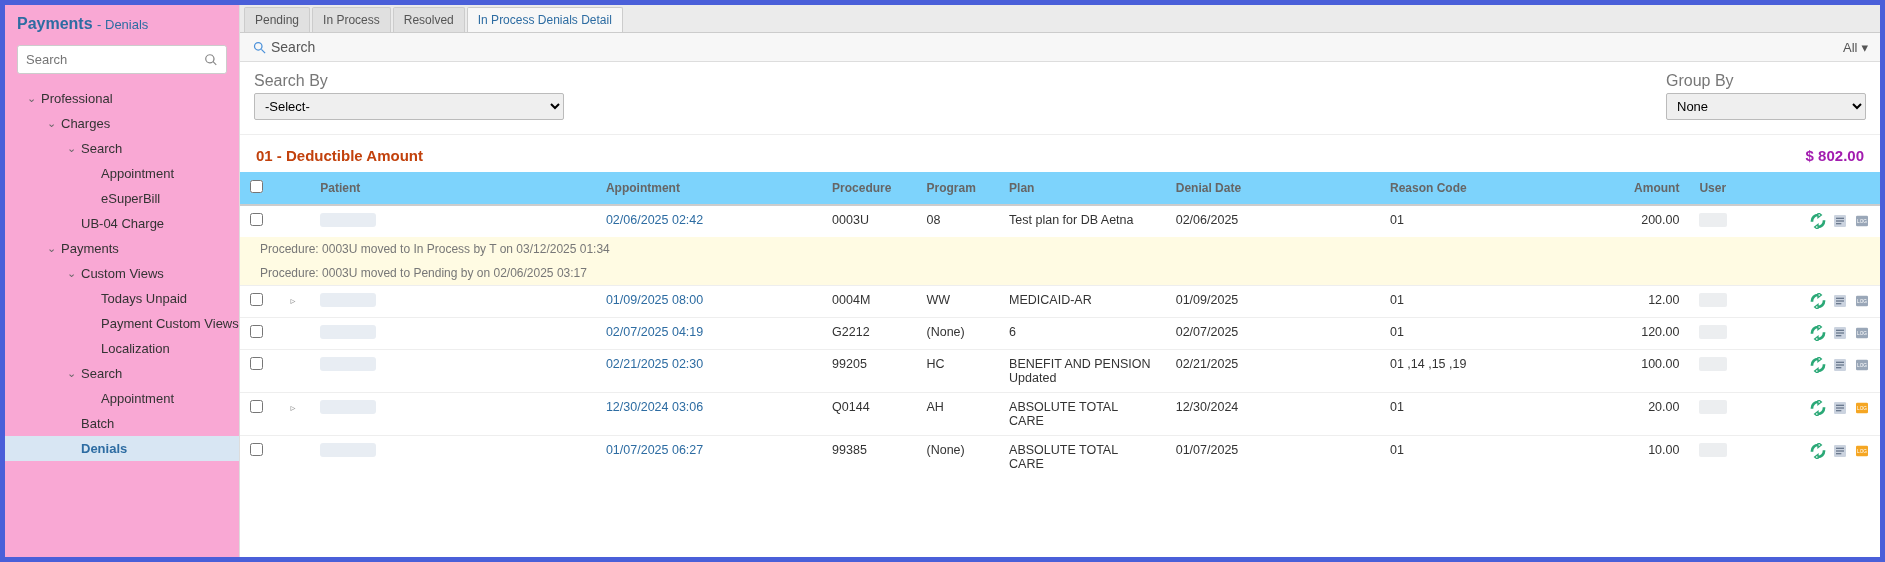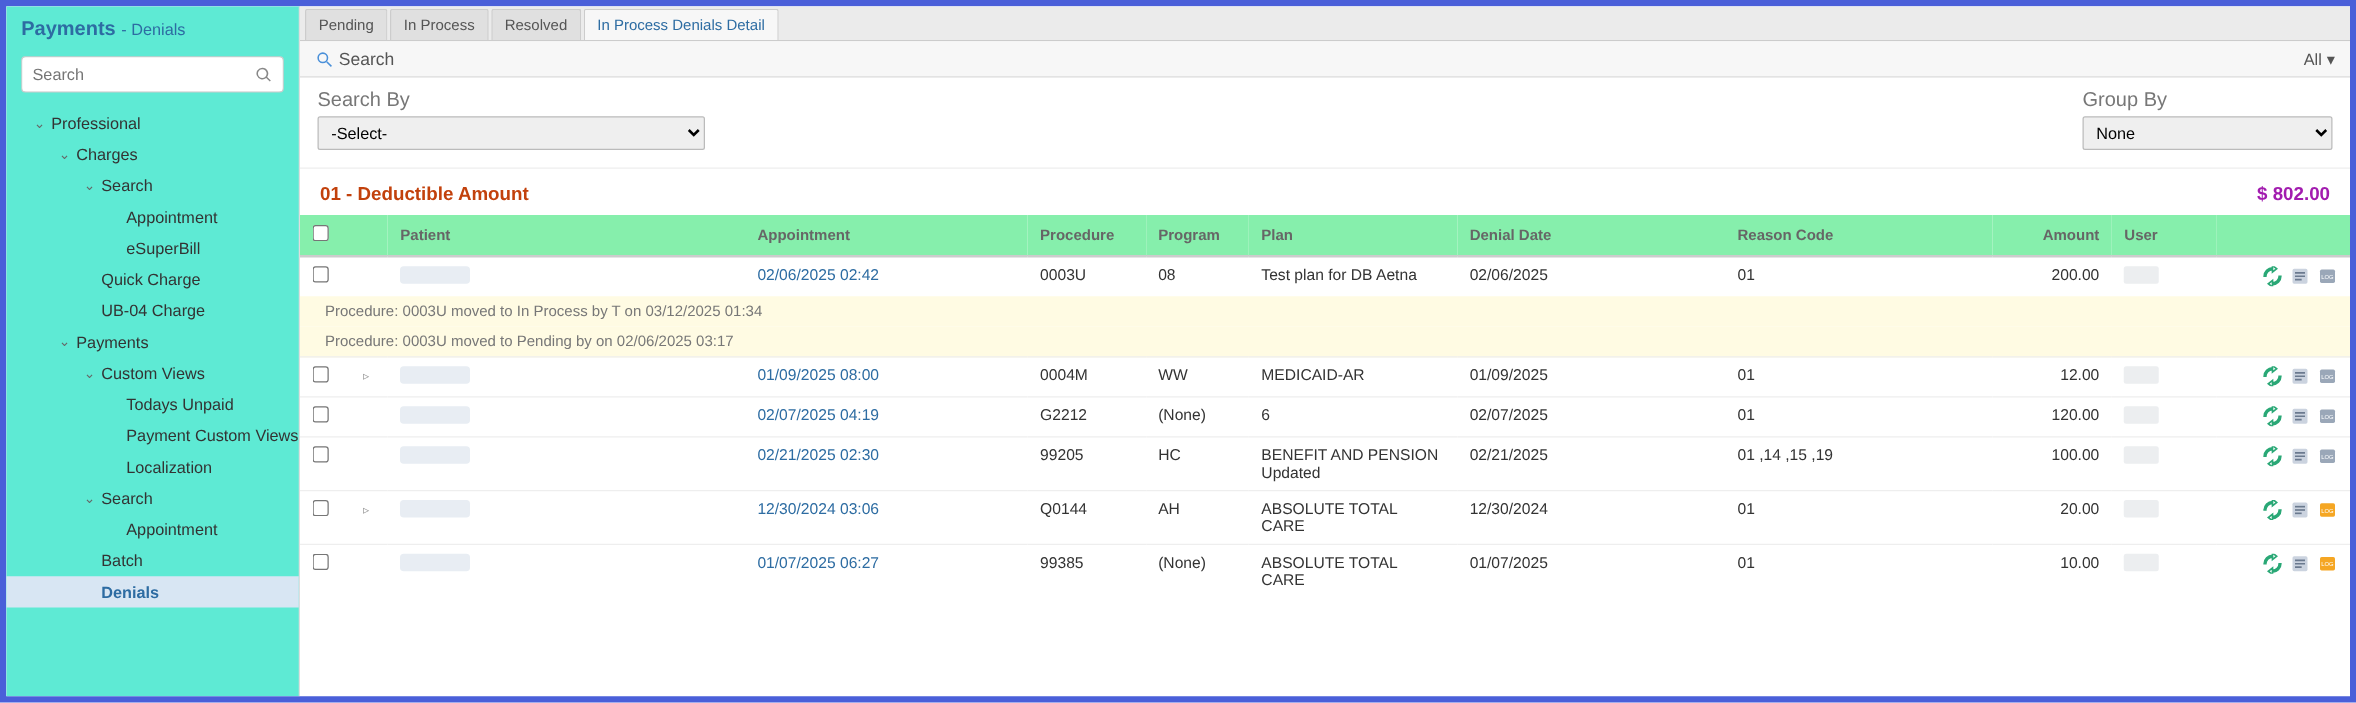--- a/index.html
+++ b/index.html
@@ -1,18 +1,18 @@
 <!DOCTYPE html>
 <html><head>
 <meta charset="utf-8">
 <style>
 * { box-sizing: border-box; margin: 0; padding: 0; }
 body { font-family: Arial, Helvetica, sans-serif; font-size: 13px; color: #333; background: #fff; border: 5px solid #4a5fd9; width: 1885px; height: 562px; overflow: hidden; }
 .app { display: flex; height: 100%; }
-.sidebar { width: 235px; background: #5eead4; border-right: 1px solid #ddd; display: flex; flex-direction: column; }
+.sidebar { width: 235px; background: #f9a8d4; border-right: 1px solid #ddd; display: flex; flex-direction: column; }
 .sidebar-header { padding: 10px 12px 8px; }
 .sidebar-title { font-size: 16px; font-weight: bold; color: #2d6ca2; }
 .sidebar-title .sub { font-weight: normal; font-size: 13px; }
 .search-box { margin: 4px 12px 8px; position: relative; background: #fff; border: 1px solid #ccc; border-radius: 3px; }
 .search-box input { width: 100%; border: none; padding: 6px 28px 6px 8px; font-size: 13px; outline: none; border-radius: 3px; }
 .search-box .search-icon-svg { position: absolute; right: 8px; top: 50%; transform: translateY(-50%); width: 14px; height: 14px; fill: #888; }
 .tree { list-style: none; padding: 4px 0; }
 .tree li { padding: 5px 0 5px 0; cursor: pointer; }
 .tree .node { display: flex; align-items: center; }
 .tree .lvl0 { padding-left: 22px; }
@@ -31,21 +31,21 @@
 .all-dd { color: #555; font-size: 13px; cursor: pointer; display: flex; align-items: center; gap: 4px; }
 .filters { display: flex; justify-content: space-between; align-items: flex-end; padding: 10px 14px 14px; border-bottom: 1px solid #eee; }
 .filter-block label { display: block; font-size: 16px; color: #777; margin-bottom: 3px; }
 .filter-block select { min-width: 310px; padding: 4px 6px; border: 1px solid #bbb; border-radius: 2px; font-size: 13px; }
 .filter-block.right select { min-width: 200px; }
 .group-header { display: flex; justify-content: space-between; padding: 12px 16px 8px; font-size: 15px; font-weight: bold; }
 .group-header .name { color: #c2410c; }
 .group-header .amount { color: #a21caf; }
 .table-wrap { overflow: auto; flex: 1; }
 table { width: 100%; border-collapse: collapse; }
-thead th { text-align: left; font-weight: bold; font-size: 12px; color: #666; padding: 8px 10px; border-bottom: 2px solid #ccc; background: #86efac; }
+thead th { text-align: left; font-weight: bold; font-size: 12px; color: #666; padding: 8px 10px; border-bottom: 2px solid #ccc; background: #7dd3fc; }
 tbody td { padding: 7px 10px; font-size: 12.5px; vertical-align: top; }
 tbody tr.data-row { border-top: 1px solid #eee; }
 .patient-blur { background: #e8edf3; border-radius: 3px; display: inline-block; width: 56px; height: 14px; }
 .appt-link { color: #2d6ca2; }
 .col-check { width: 34px; }
 .col-expand { width: 20px; }
 .col-patient { width: 240px; }
 .col-appt { width: 190px; }
 .col-proc { width: 70px; }
 .col-prog { width: 60px; }
@@ -95,24 +95,20 @@
         <li class="node lvl3">
           <span class="chev"></span>
           <span>Appointment</span>
         </li>
         <li class="node lvl3">
           <span class="chev"></span>
           <span>eSuperBill</span>
         </li>
         <li class="node lvl2">
           <span class="chev"></span>
-          <span>Quick Charge</span>
-        </li>
-        <li class="node lvl2">
-          <span class="chev"></span>
           <span>UB-04 Charge</span>
         </li>
         <li class="node lvl1">
           <span class="chev">⌄</span>
           <span>Payments</span>
         </li>
         <li class="node lvl2">
           <span class="chev">⌄</span>
           <span>Custom Views</span>
         </li>

